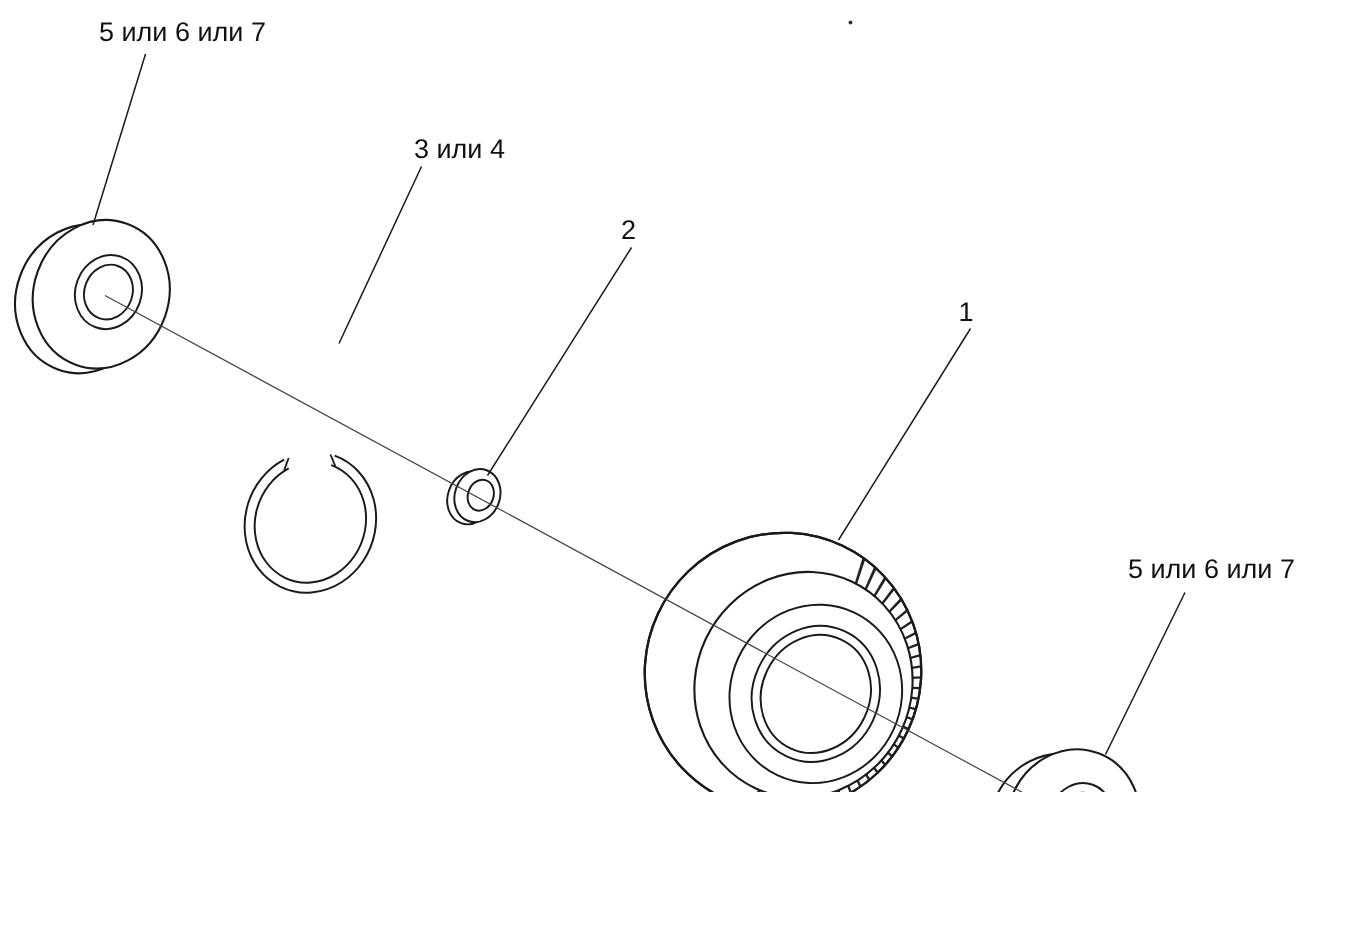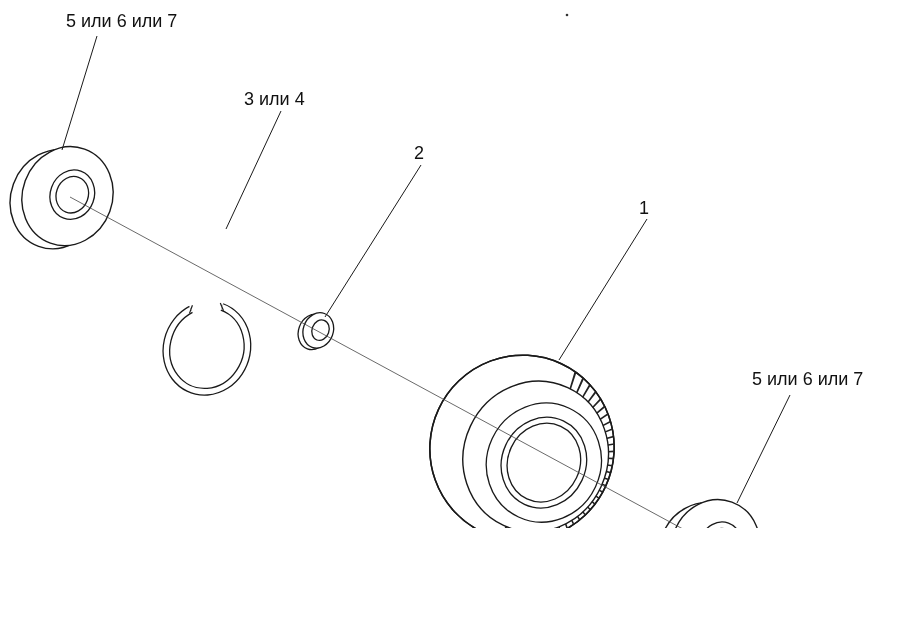--- a/index.html
+++ b/index.html
@@ -25,21 +25,21 @@
   }
   .callout {
     position: absolute;
     color: #111111;
     font-size: 18px;
     line-height: 22px;
     white-space: nowrap;
     user-select: none;
   }
   .cl-1 { left: 66px;  top: 10px;  }
-  .cl-2 { left: 244px; top: 88px;  }
+  .cl-2 { left: 276px; top: 88px;  }
   .cl-3 { left: 414px; top: 142px; }
   .cl-4 { left: 639px; top: 197px; }
   .cl-5 { left: 752px; top: 368px; }
 </style>
 </head>
 <body>
 
 <div class="stage">
 
   <svg class="diagram-svg" viewBox="0 0 904 623" xmlns="http://www.w3.org/2000/svg">

